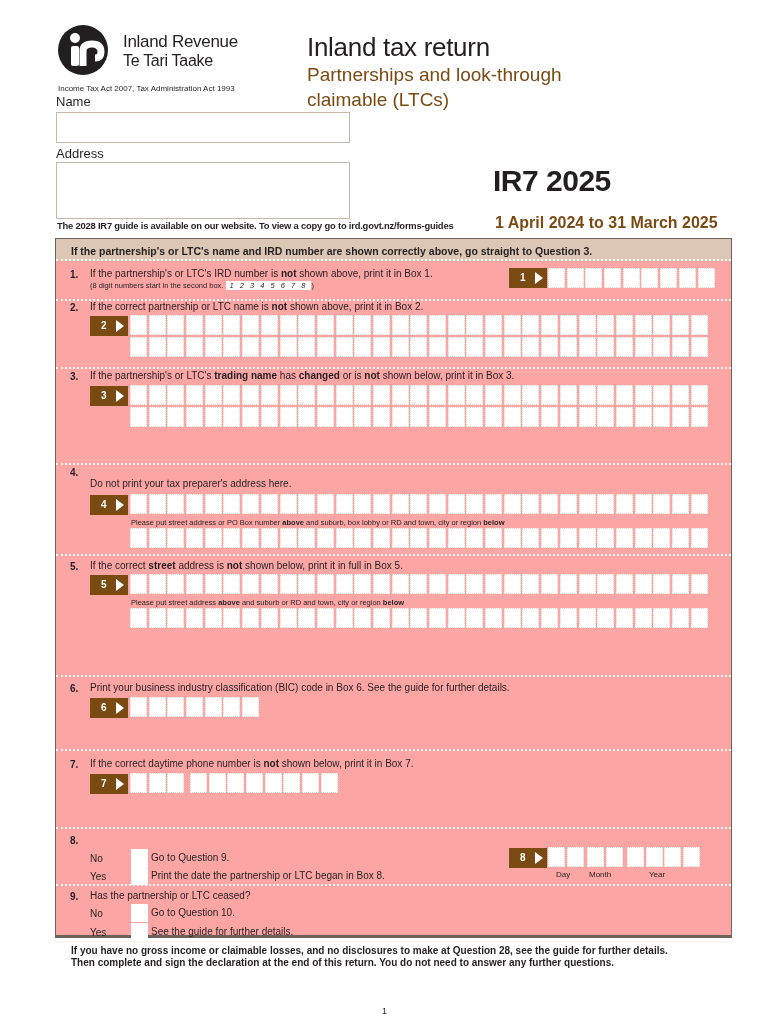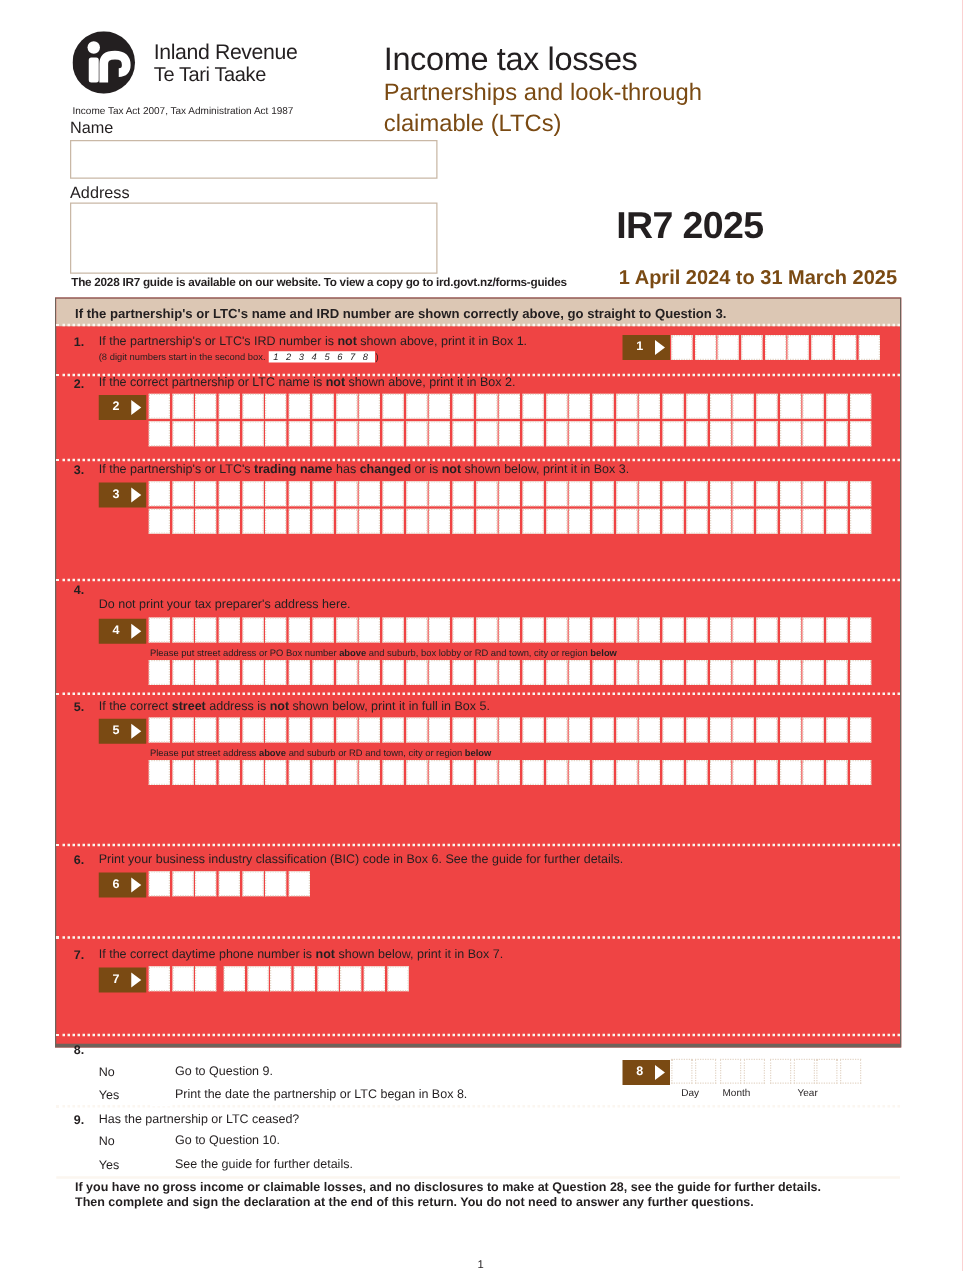--- a/index.html
+++ b/index.html
@@ -15,21 +15,21 @@
   .title { left: 307px; top: 32px; font-size: 26px; letter-spacing: -0.3px; }
   .subtitle { left: 307px; top: 62px; font-size: 19px; color: #7a4a13; line-height: 25px; width: 320px; }
 
   .lbl { left: 56px; font-size: 13px; }
   .field { left: 56px; width: 294px; background: #fff; border: 1px solid #c9b8a6; box-sizing: border-box; }
   .ir7 { left: 493px; top: 164px; font-size: 30px; font-weight: bold; letter-spacing: -0.5px; }
   .guide { left: 57px; top: 220px; font-size: 9.4px; font-weight: bold; letter-spacing: -0.2px; }
   .period { left: 495px; top: 214px; font-size: 16px; font-weight: bold; color: #7a4a13; }
 
   
-  .panel { left: 44px; top: 238px; width: 677px; height: 600px; background: #ef4444;
+  .panel { left: 55px; top: 238px; width: 677px; height: 700px; background: #fca5a5;
            border: 1px solid #6e625a; border-bottom: 3px solid #6e625a; box-sizing: border-box; }
   .sect { position: absolute; left: 0; right: 0; border-bottom: 2px dotted #fbf6f0; }
   .intro { top: 0; height: 22px; background: #dcc7b4; font-size: 10.5px; font-weight: bold; padding: 6px 0 0 15px; box-sizing: border-box; }
 
   .qn { position: absolute; left: 14px; font-size: 10px; font-weight: bold; }
   .qt { position: absolute; left: 34px; font-size: 10px; line-height: 12px; width: 630px; }
   .qt b { font-weight: bold; }
   .note { position: absolute; font-size: 7.5px; }
 
   .boxlabel { position: absolute; width: 38px; height: 20px; background: #7a4a13; color: #fff;
@@ -51,22 +51,22 @@
 <div class="abs logo">
   <svg width="56" height="50" viewBox="0 0 56 50">
     <circle cx="25" cy="25" r="25" fill="#231f20"></circle>
     <circle cx="17" cy="13" r="5" fill="#fff"></circle>
     <rect x="13" y="21" width="8" height="20" rx="2" fill="#fff"></rect>
     <path d="M25 41 V26 Q25 19 34 19 Q43 19 43 27 Q43 33 37 33" stroke="#fff" stroke-width="7" fill="none"></path>
   </svg>
 </div>
 <div class="abs brand-1">Inland Revenue</div>
 <div class="abs brand-2">Te Tari Taake</div>
-<div class="abs act">Income Tax Act 2007, Tax Administration Act 1987</div>
-<div class="abs title">Income tax losses</div>
+<div class="abs act">Income Tax Act 2007, Tax Administration Act 1993</div>
+<div class="abs title">Inland tax return</div>
 <div class="abs subtitle">Partnerships and look-through claimable (LTCs)</div>
 
 <div class="abs lbl" style="top:94px">Name</div>
 <div class="abs field" style="top:112px;height:31px"></div>
 <div class="abs lbl" style="top:146px">Address</div>
 <div class="abs field" style="top:162px;height:57px"></div>
 
 <div class="abs ir7">IR7 2025</div>
 <div class="abs guide">The 2028 IR7 guide is available on our website. To view a copy go to ird.govt.nz/forms-guides</div>
 <div class="abs period">1 April 2024 to 31 March 2025</div>

